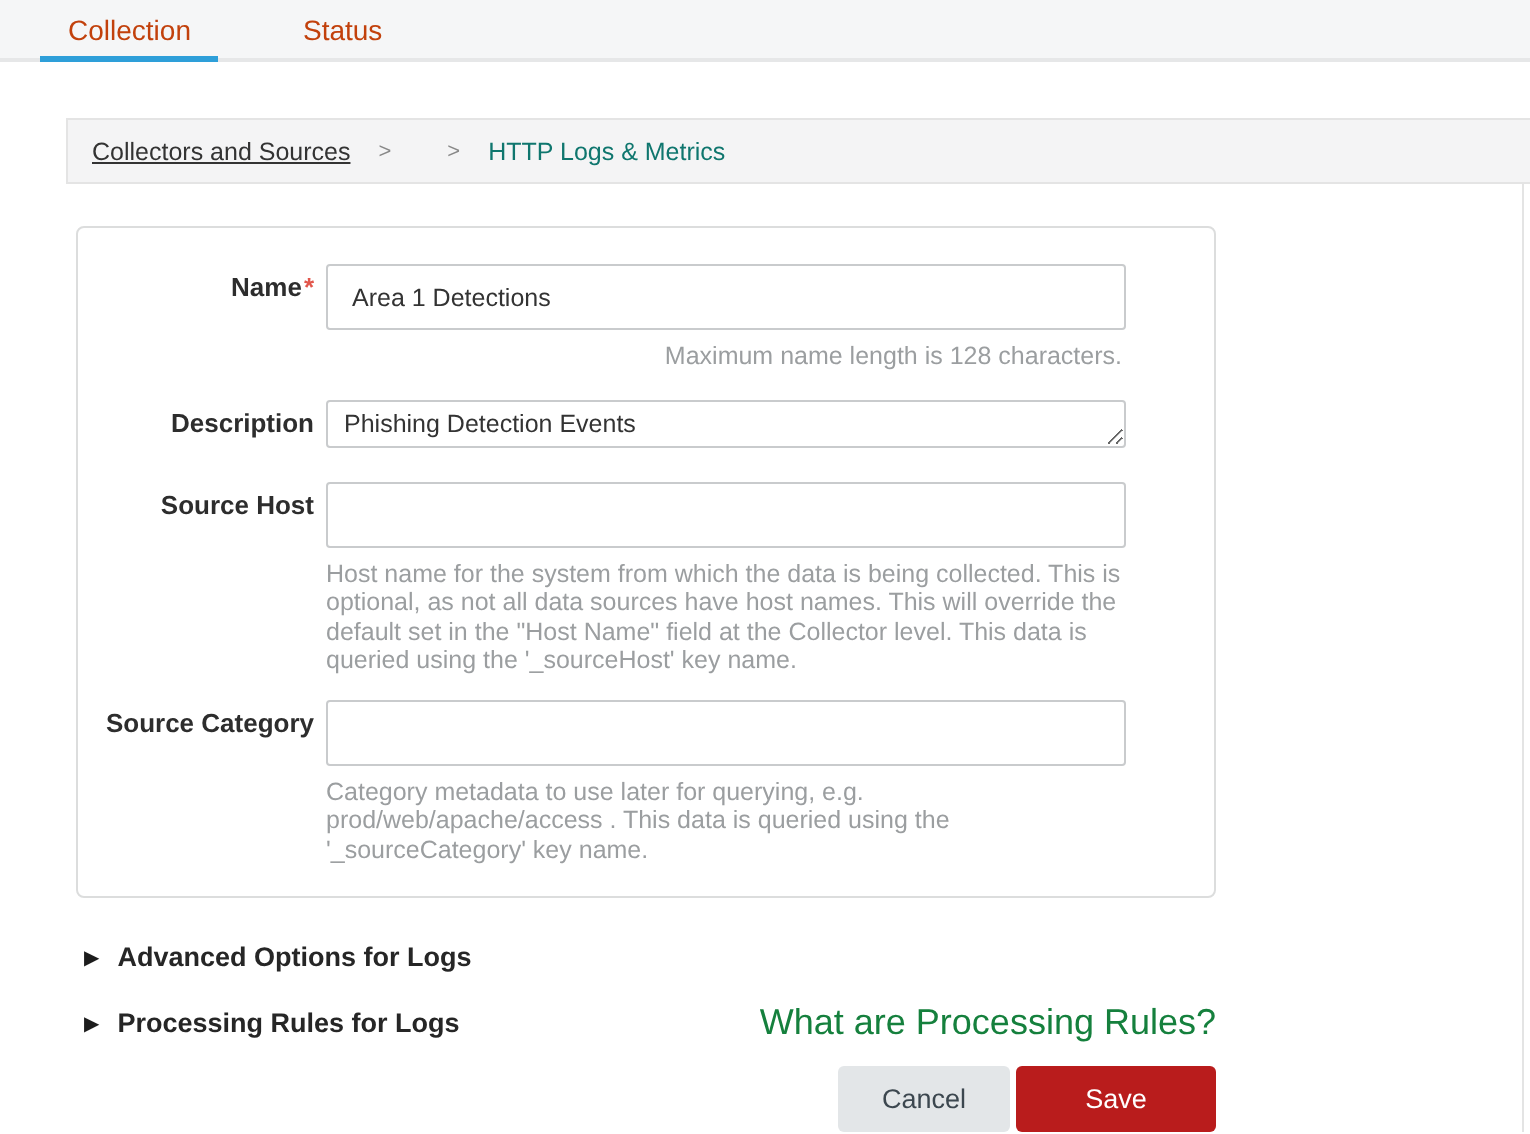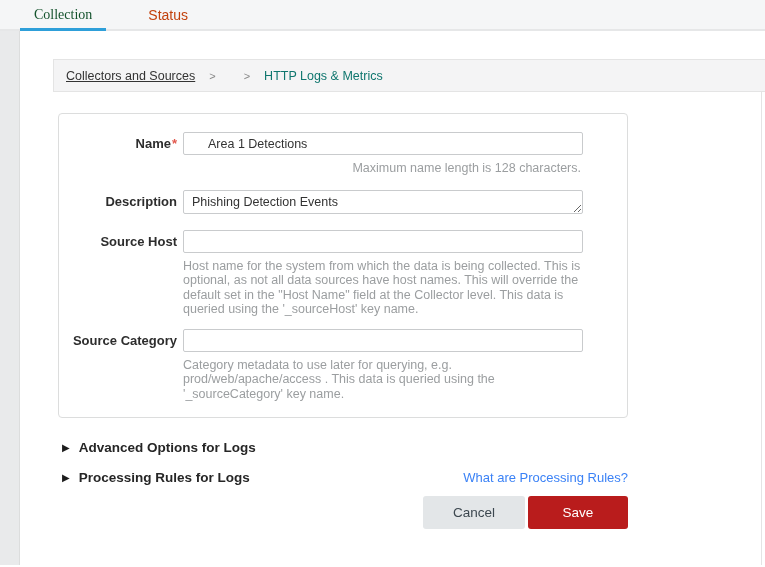--- a/index.html
+++ b/index.html
@@ -4,27 +4,27 @@
 <style>
   * { margin:0; padding:0; box-sizing:border-box; }
   html,body { width:765px; height:567px; background:#fff; overflow:hidden;
               font-family:"Liberation Sans", sans-serif; }
 
   
   .tabbar { height:31px; background:#f5f6f7; border-bottom:2px solid #e6e7e8;
             display:flex; align-items:flex-end; padding-left:20px; }
   .tab { font-size:14px; padding:7px 14px 6px; cursor:pointer; position:relative;
          color:#c2410c; }
-  .tab.active { color:#14532d;font-family:Liberation Serif, serif; }
+  .tab.active { color:#c2410c; }
   .tab.active::after { content:""; position:absolute; left:0; right:0; bottom:-2px;
                        height:3px; background:#2e9fd9; }
   .tab + .tab { margin-left:28px; }
 
   
-  .main { display:flex; height:534px; }
+  .main { display:flex; height:534px;flex-direction:column; }
   .left-strip { width:20px; background:#e9eaeb; border-right:1px solid #dcdddd; }
   .content { flex:1; position:relative; background:#fff; }
   .right-divider { position:absolute; top:61px; right:3px; bottom:0; width:1px;
                    background:#e4e4e4; }
 
   
   .breadcrumb { margin:28px 0 0 33px; height:33px; background:#f4f4f5;
                 border:1px solid #e4e4e4; border-right:none;
                 display:flex; align-items:center; padding-left:12px;
                 font-size:12.5px; color:#333; }
@@ -33,42 +33,42 @@
   .crumb-current { color:#0f766e; font-weight:500; }
 
   
   .card { margin:21px 0 0 38px; width:570px; border:1px solid #dcdddd;
           border-radius:4px; padding:18px 0 4px; background:#fff; }
   .field-row { display:flex; margin-bottom:12px; }
   .label-col { width:118px; text-align:right; padding-top:4px;
                font-size:13px; font-weight:bold; color:#2d2d2d; flex:none; }
   .required { color:#e2574c; margin-left:1px; }
   .input-col { margin-left:6px; width:400px; }
-  .text-input { width:400px; height:23px; border:1px solid #c9cbcd; border-radius:2px;
-                padding:0 24px; font-size:12.5px; color:#333;
+  .text-input { width:400px; height:33px; border:1px solid #c9cbcd; border-radius:2px;
+                padding:0 12px; font-size:12.5px; color:#333;
                 font-family:"Liberation Sans", sans-serif; outline:none; }
   textarea.text-input { height:24px; padding:4px 8px; resize:both; overflow:hidden; }
   .helper { margin-top:6px; width:398px; font-size:12.5px; color:#9b9ea0;
             line-height:14.5px; }
   .helper.single { margin-bottom:2px;text-align:right; }
 
   
   .section-row { width:566px; margin:0 0 0 42px; display:flex; align-items:center; }
   .section-row.first { margin-top:22px; }
   .section-row.second { margin-top:15px; }
   .expander { font-size:10px; color:#1c1c1c; margin-right:9px; cursor:pointer; }
   .section-title { font-size:13.5px; font-weight:bold; color:#262626; cursor:pointer; }
-  .section-link { margin-left:auto; font-size:13px; color:#3b82f6; cursor:pointer; }
+  .section-link { margin-left:auto; font-size:18px; color:#15803d; cursor:pointer; }
 
   
   .actions { width:570px; margin:11px 0 0 38px; display:flex;
              justify-content:flex-end; gap:3px; }
   .btn { height:33px; border:none; border-radius:3px; font-size:13.5px;
          font-family:"Liberation Sans", sans-serif; cursor:pointer; }
-  .btn-cancel { width:102px; background:#e3e6e8; color:#3c474f; }
+  .btn-cancel { width:86px; background:#e3e6e8; color:#3c474f; }
   .btn-save { width:100px; background:#b91c1c; color:#ffffff; }
 </style>
 </head>
 <body>
 
 <div class="tabbar">
   <div class="tab active">Collection</div>
   <div class="tab">Status</div>
 </div>
 

